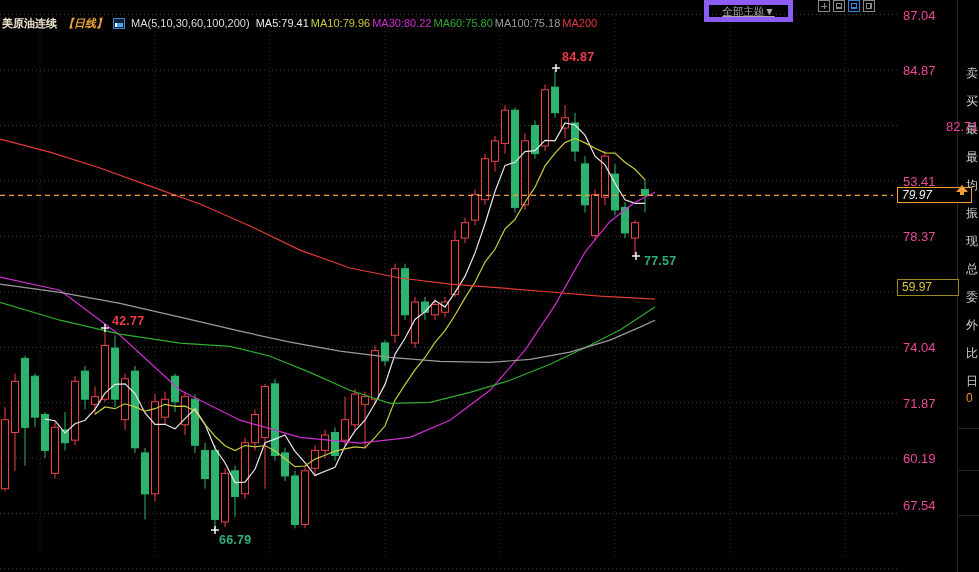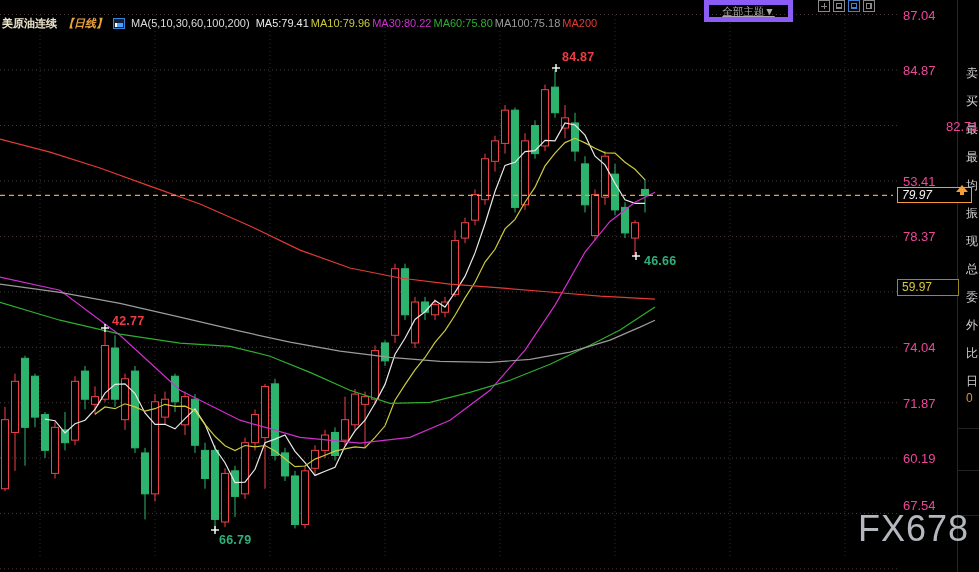--- a/index.html
+++ b/index.html
@@ -281,17 +281,16 @@
       <div class="strip-char orange" style="top: 391px;">0</div>
       <div class="strip-line" style="top: 428px;"></div>
       <div class="strip-line" style="top: 470px;"></div>
       <div class="strip-line" style="top: 515px;"></div>
     </div>
 
   <div id="anno-layer">
       <div class="anno" style="left: 562px; top: 50px; color: rgb(239, 59, 70);">84.87</div>
       <div class="anno" style="left: 112px; top: 314px; color: rgb(239, 59, 70);">42.77</div>
       <div class="anno" style="left: 219px; top: 533px; color: rgb(47, 174, 122);">66.79</div>
-      <div class="anno" style="left: 644px; top: 254px; color: rgb(47, 174, 122);">46.66</div>
-    </div>
-
-  <div id="watermark">FX678</div>
+      <div class="anno" style="left: 644px; top: 254px; color: rgb(47, 174, 122);">77.57</div>
+    </div>
+
 </div>
 
 </body></html>

